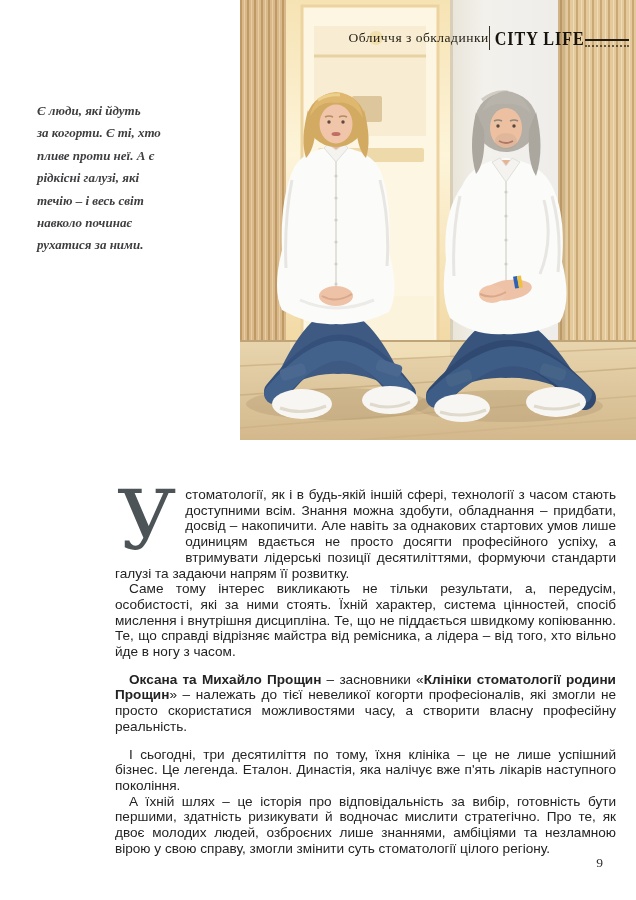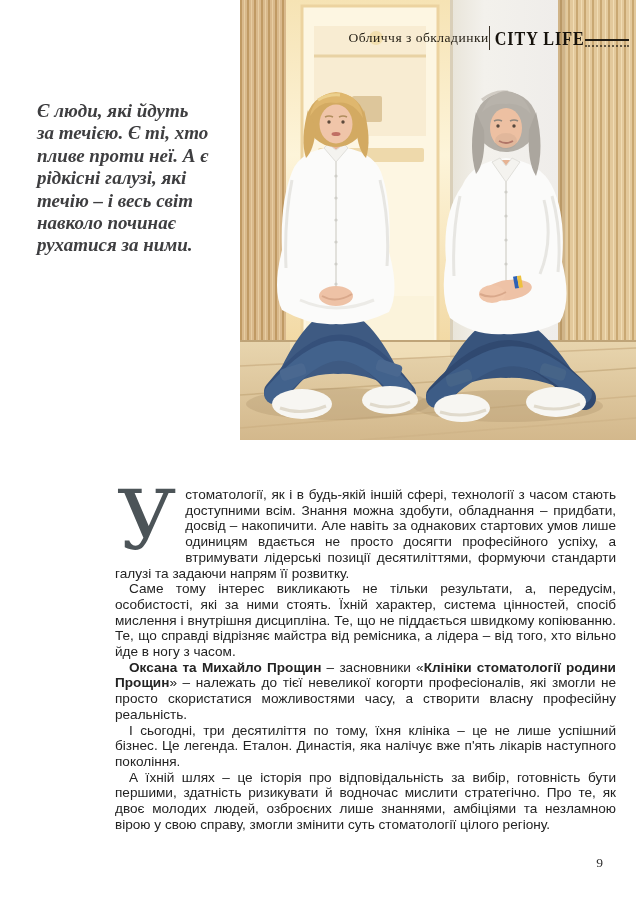--- a/index.html
+++ b/index.html
@@ -27,32 +27,32 @@
   }
   .logo-tagline {
     width:44px; height:4px; margin-top:2px;
     border-top:2px solid #211c13; border-bottom:2px dotted rgba(33,28,19,.65);
   }
 
   
   .quote {
     position:absolute; left:37px; top:100px; width:200px;
     font-family:"Liberation Serif", serif; font-style:italic; font-weight:bold;
-    font-size:19px; line-height:22.4px; color:#3e3e40;
+    font-size:13px; line-height:22.4px; color:#3e3e40;
   }
   .quote span { display:block; white-space:nowrap; }
 
   
   .article {
     position:absolute; left:115px; top:487px; width:501px;
     font-size:13.6px; line-height:15.7px; color:#232323; text-align:justify;
   }
   .article p { margin:0; }
   .article p.indent { text-indent:14px; }
-  .article p.gap { }
+  .article p.gap { margin-top:12px; }
   .article b { font-weight:bold; }
   .dropcap {
     float:left; font-family:"DejaVu Serif", serif; font-size:82px; line-height:60px;
     color:#4c5458; padding:4px 9px 0 2px;
   }
 
   .pagenum {
     position:absolute; top:855px; right:33px;
     font-family:"Liberation Serif", serif; font-size:13.5px; color:#2e2e2e;
   }
@@ -205,21 +205,21 @@
     <span class="section-label">Обличчя з обкладинки</span>
     <span class="header-sep"></span>
     <span class="logo">
       <span class="logo-text">CITY LIFE</span>
       <span class="logo-tagline"></span>
     </span>
   </div>
 
   <div class="quote">
     <span>Є люди, які йдуть</span>
-    <span>за течією. Є ті, хто</span>
+    <span>за когорти. Є ті, хто</span>
     <span>пливе проти неї. А є</span>
     <span>рідкісні галузі, які</span>
     <span>течію – і весь світ</span>
     <span>навколо починає</span>
     <span>рухатися за ними.</span>
   </div>
 
   <div class="article">
     <p><span class="dropcap">У</span><span>стоматології, як і в будь-якій іншій сфері, технології з часом стають доступними всім. Знання можна здобути, обладнання – придбати, досвід – накопичити. Але навіть за однакових стартових умов лише одиницям вдається не просто досягти професійного успіху, а втримувати лідерські позиції десятиліттями, формуючи стандарти галузі та задаючи напрям її розвитку.</span></p>
     <p class="indent">Саме тому інтерес викликають не тільки результати, а, передусім, особистості, які за ними стоять. Їхній характер, система цінностей, спосіб мислення і внутрішня дисципліна. Те, що не піддається швидкому копіюванню. Те, що справді відрізняє майстра від ремісника, а лідера – від того, хто вільно йде в ногу з часом.</p>

